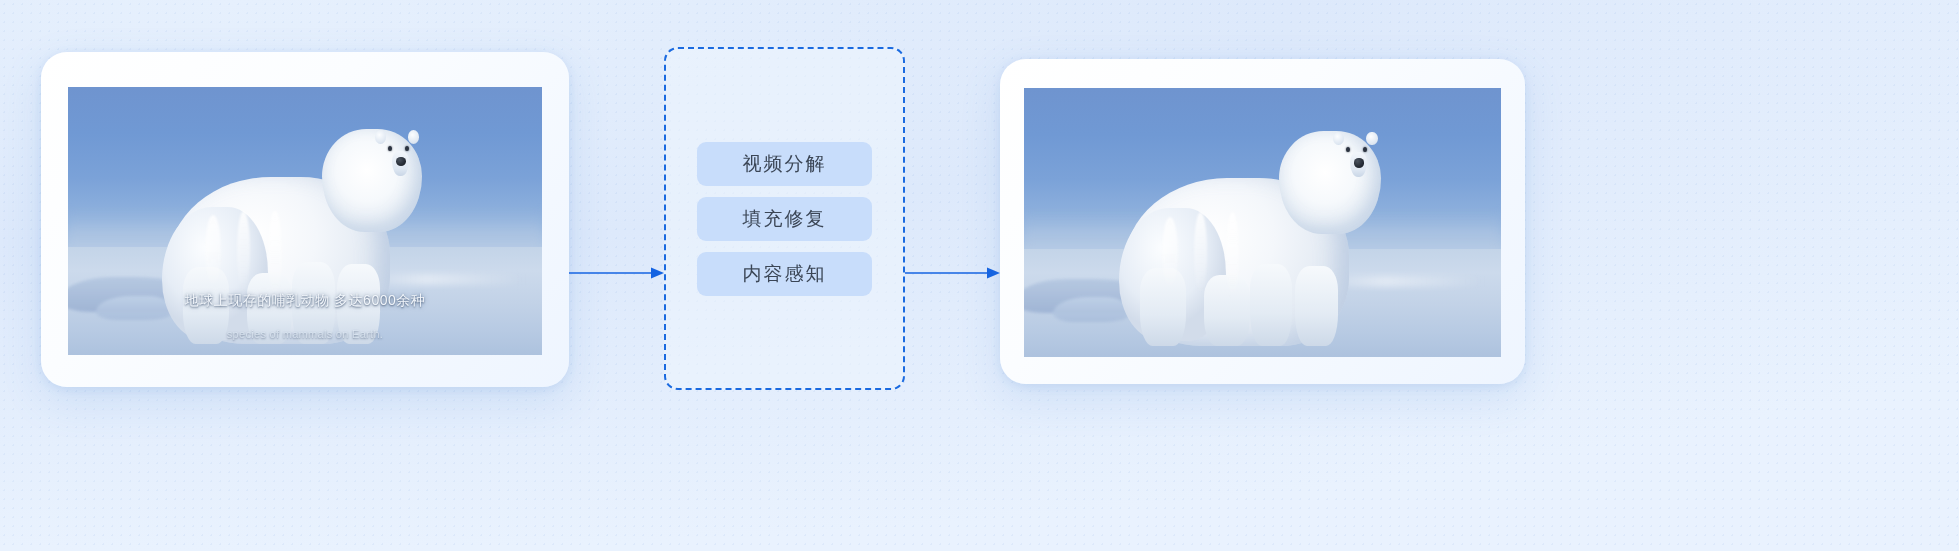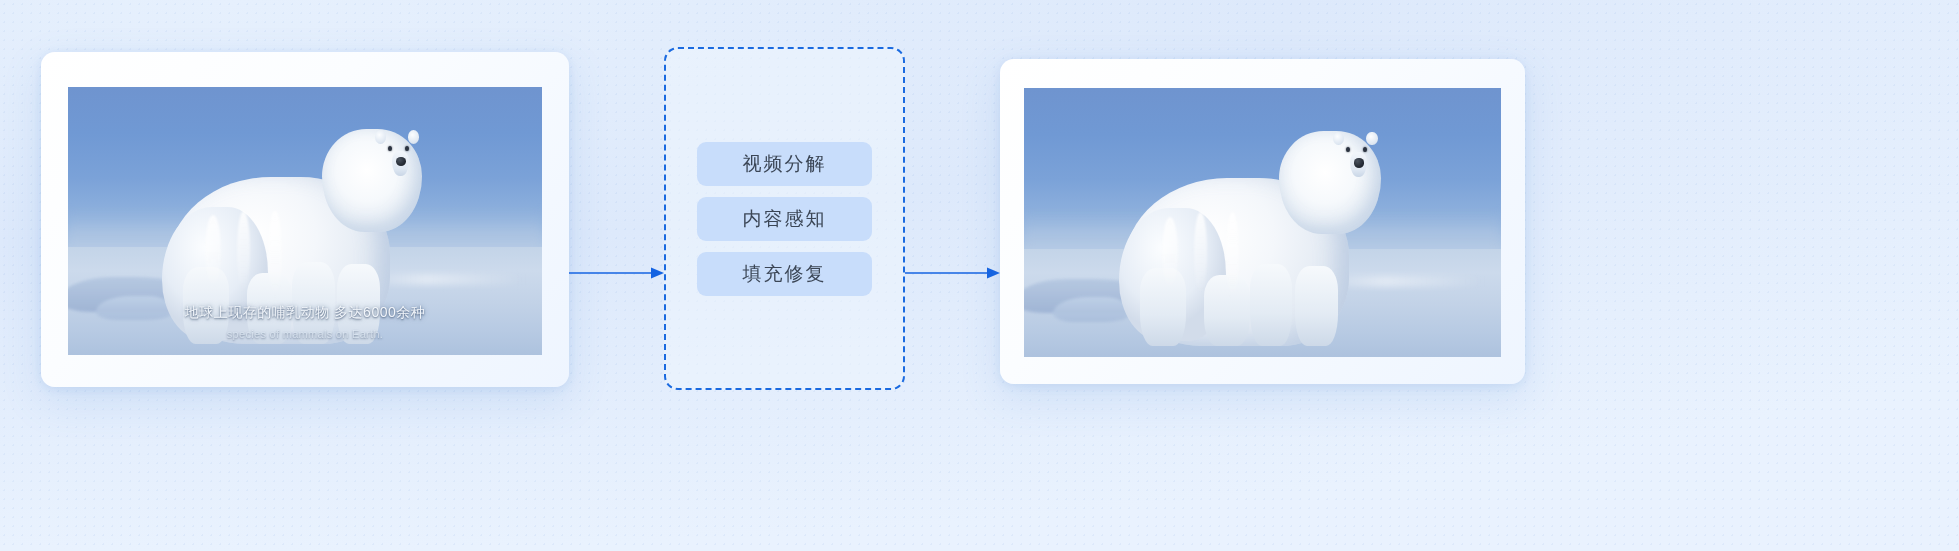--- a/index.html
+++ b/index.html
@@ -25,21 +25,21 @@
     position: absolute;
     inset: 0;
     background-image: radial-gradient(rgba(120,160,220,.10) 1px, transparent 1px);
     background-size: 9px 9px;
     pointer-events: none;
   }
 
   
   .card {
     position: absolute;
-    border-radius: 14px;
+    border-radius: 26px;
     background: linear-gradient(135deg, #ffffff 0%, #fbfdff 38%, #eef5ff 100%);
     box-shadow:
       0 2px 10px rgba(90,140,210,.14),
       0 14px 40px rgba(90,140,210,.16);
     display: flex;
     align-items: center;
     justify-content: center;
   }
   .card-left  { left: 41px;   top: 52px; width: 528px; height: 335px; }
   .card-right { left: 1000px; top: 59px; width: 525px; height: 325px; }
@@ -161,21 +161,21 @@
     pointer-events: none;
   }
   .sub-cn {
     font-size: 14px;
     color: #f2f6fb;
     letter-spacing: .5px;
     text-shadow: 0 1px 2px rgba(50,70,100,.75), 0 0 5px rgba(60,85,120,.55);
   }
   .sub-en {
     font-size: 11px;
-    margin-top: 8px;
+    margin-top: 20px;
     color: rgba(226,235,246,.72);
     letter-spacing: .3px;
     text-shadow: 0 1px 2px rgba(50,70,100,.6);
   }
 
   
   .pipeline {
     position: absolute;
     left: 664px; top: 47px;
     width: 241px; height: 343px;
@@ -255,22 +255,22 @@
 
   <div class="arrow arrow-1">
     <svg width="96" height="16" viewBox="0 0 96 16" aria-hidden="true">
       <line x1="0" y1="8" x2="84" y2="8" stroke="#1463e2" stroke-width="1.6"></line>
       <polygon points="82,2.5 95,8 82,13.5" fill="#1463e2"></polygon>
     </svg>
   </div>
 
   <div class="pipeline">
     <div class="step">视频分解</div>
+    <div class="step">填充修复</div>
     <div class="step">内容感知</div>
-    <div class="step">填充修复</div>
   </div>
 
   <div class="arrow arrow-2">
     <svg width="96" height="16" viewBox="0 0 96 16" aria-hidden="true">
       <line x1="0" y1="8" x2="84" y2="8" stroke="#1463e2" stroke-width="1.6"></line>
       <polygon points="82,2.5 95,8 82,13.5" fill="#1463e2"></polygon>
     </svg>
   </div>
 
   <div class="card card-right">

